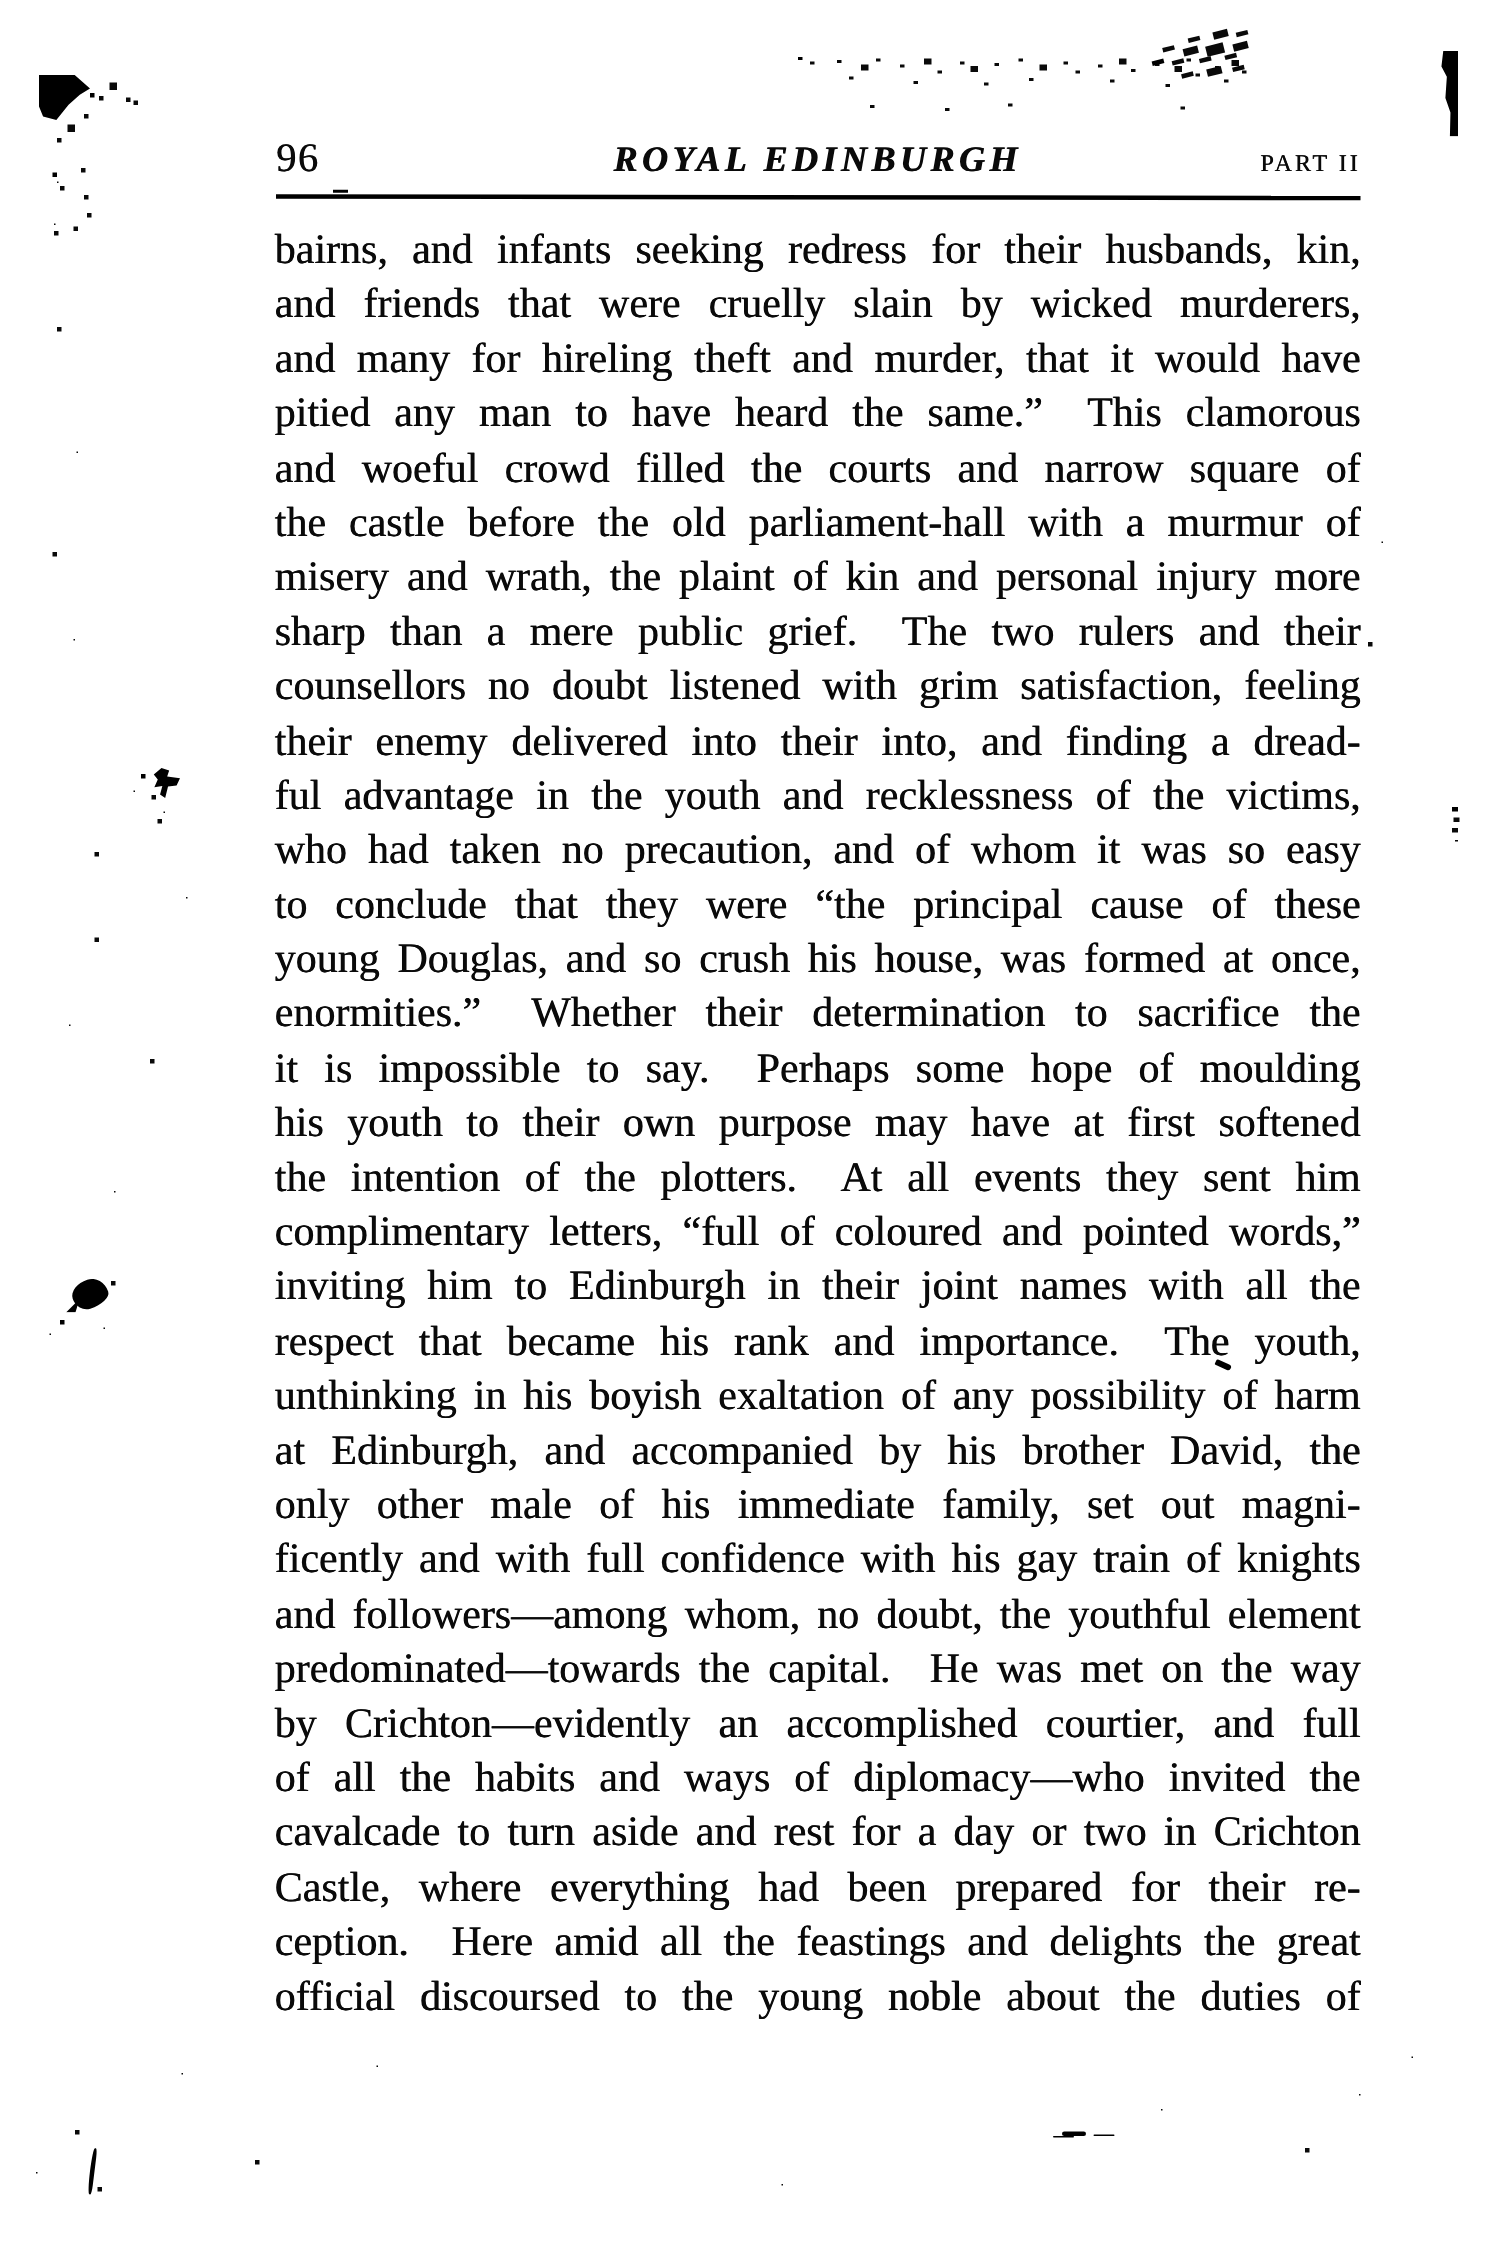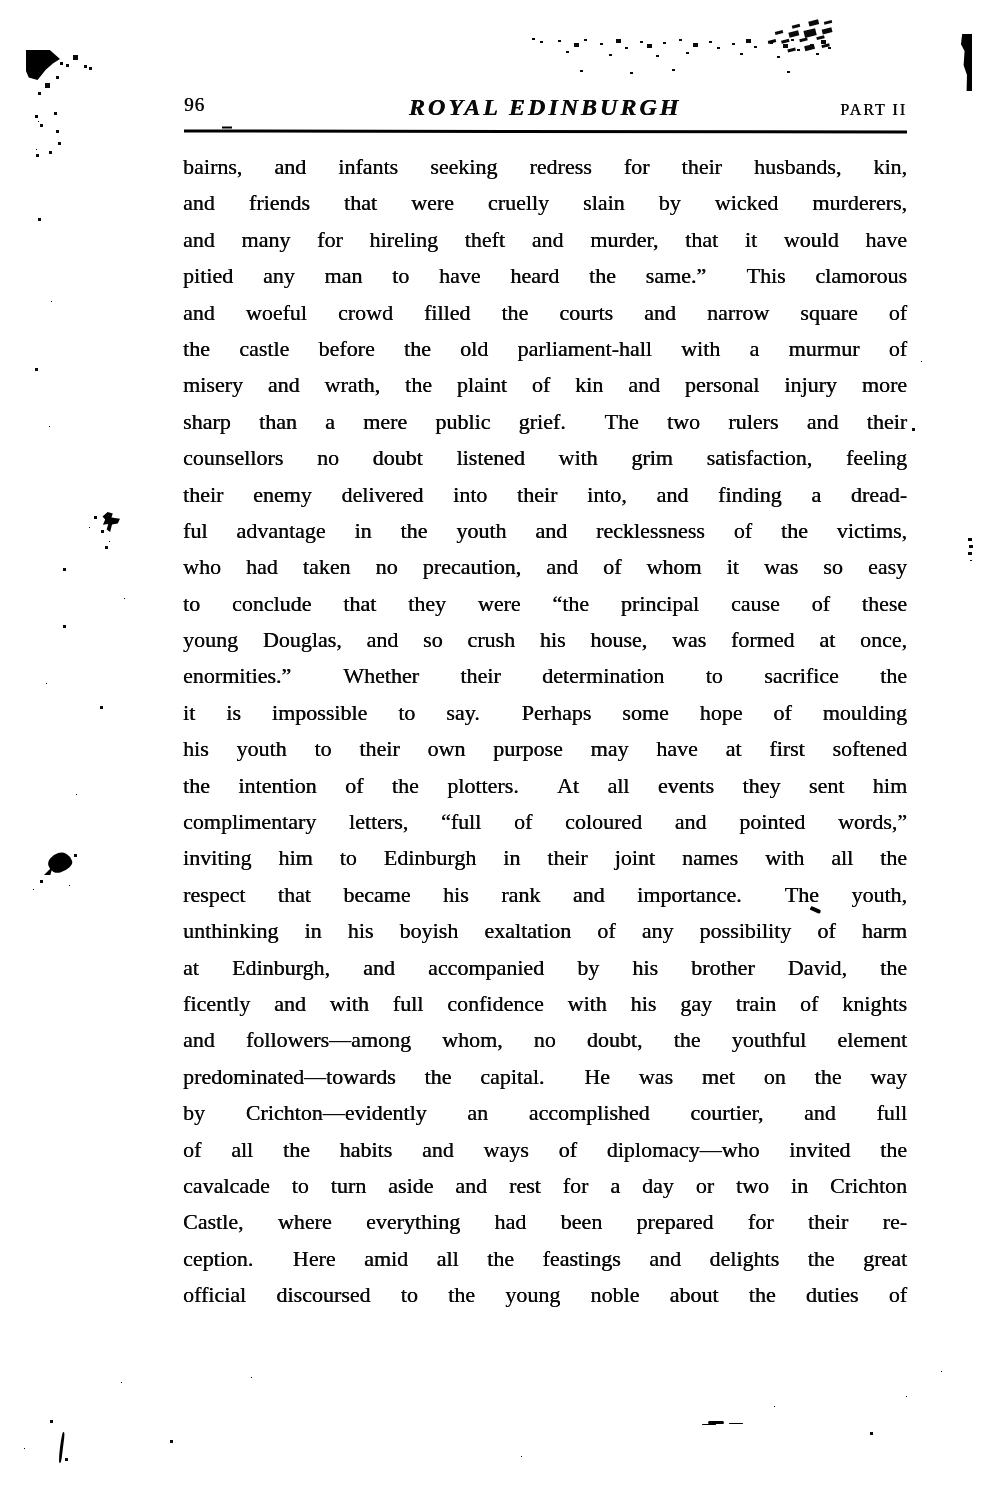--- a/index.html
+++ b/index.html
@@ -7,21 +7,21 @@
     width:1000px;height:1498px;position:relative;overflow:hidden;
     background:#ffffff;
     font-family:"Liberation Serif","DejaVu Serif",serif;
     color:#0a0a0a;
   }
   .page{position:absolute;inset:0;}
 
   
   .page-number{
     position:absolute;left:184px;top:90px;
-    font-size:19px;line-height:30px;letter-spacing:1px;
+    font-size:27px;line-height:30px;letter-spacing:1px;
     text-shadow:.4px .2px 0 currentColor;
   }
   .running-title{
     position:absolute;left:183px;top:93px;width:724px;
     text-align:center;font-style:italic;font-weight:700;
     font-size:24px;line-height:28px;letter-spacing:3px;
     text-shadow:.5px .2px 0 currentColor;
     white-space:nowrap;
   }
   .part-label{
@@ -34,21 +34,21 @@
     position:absolute;left:184px;top:130px;width:723px;height:3px;
     background:#000;transform:rotate(.08deg);
   }
   .header-rule::after{
     content:"";position:absolute;left:38px;top:-3px;width:10px;height:2px;background:#000;
   }
 
   
   .textblock{
     position:absolute;left:183px;top:149px;width:724px;
-    font-size:22px;
+    font-size:28px;
   }
   .line{
     height:36.4px;line-height:36.4px;
     text-align:justify;text-align-last:justify;
     white-space:normal;overflow:visible;
     text-shadow:.35px .15px 0 currentColor;
   }
 
   
   .art{position:absolute;background:#000;}
@@ -156,20 +156,21 @@
       <div class="line">young Douglas, and so crush his house, was formed at once,</div>
       <div class="line">enormities.”  Whether their determination to sacrifice the</div>
       <div class="line">it is impossible to say.  Perhaps some hope of moulding</div>
       <div class="line">his youth to their own purpose may have at first softened</div>
       <div class="line">the intention of the plotters.  At all events they sent him</div>
       <div class="line">complimentary letters, “full of coloured and pointed words,”</div>
       <div class="line">inviting him to Edinburgh in their joint names with all the</div>
       <div class="line">respect that became his rank and importance.  The youth,</div>
       <div class="line">unthinking in his boyish exaltation of any possibility of harm</div>
       <div class="line">at Edinburgh, and accompanied by his brother David, the</div>
+      <div class="line">only other male of his immediate family, set out magni-</div>
       <div class="line">ficently and with full confidence with his gay train of knights</div>
       <div class="line">and followers—among whom, no doubt, the youthful element</div>
       <div class="line">predominated—towards the capital.  He was met on the way</div>
       <div class="line">by Crichton—evidently an accomplished courtier, and full</div>
       <div class="line">of all the habits and ways of diplomacy—who invited the</div>
       <div class="line">cavalcade to turn aside and rest for a day or two in Crichton</div>
       <div class="line">Castle, where everything had been prepared for their re-</div>
       <div class="line">ception.  Here amid all the feastings and delights the great</div>
       <div class="line">official discoursed to the young noble about the duties of</div>
     </div>

